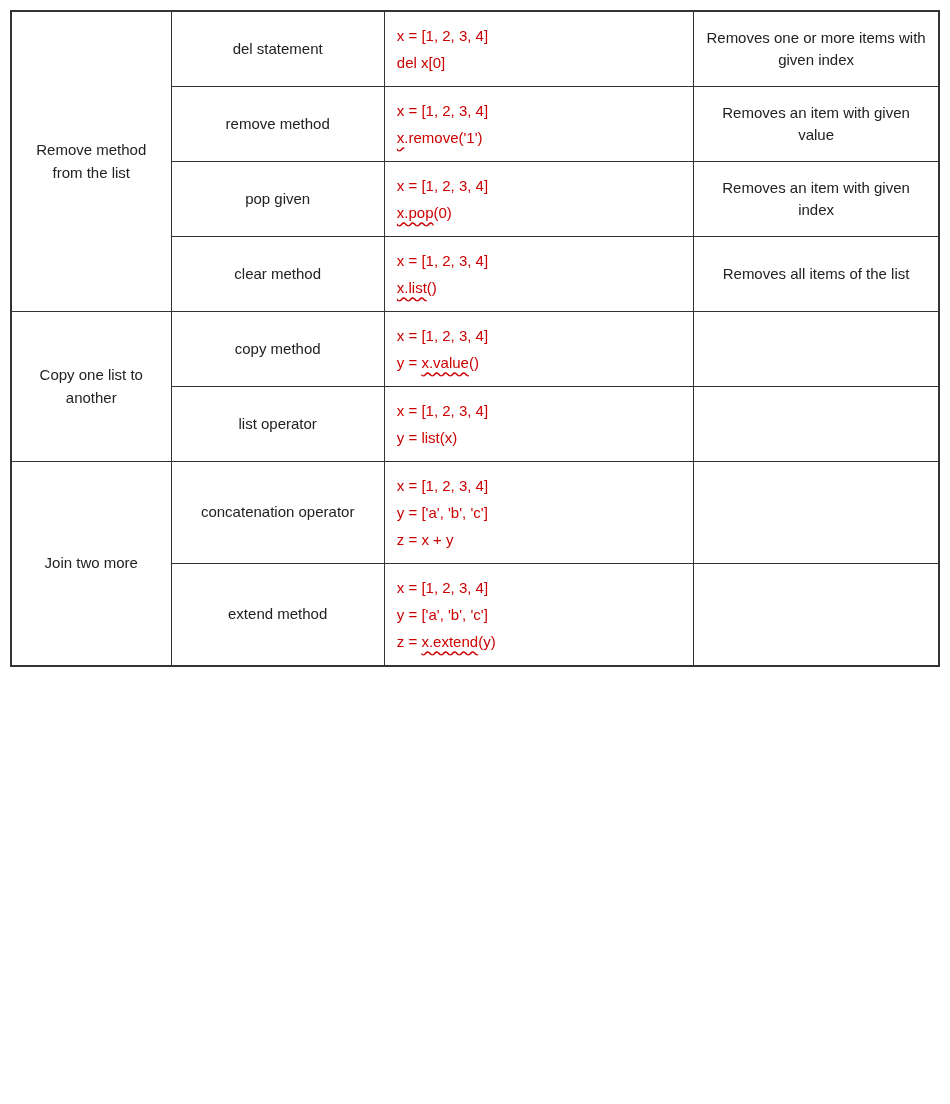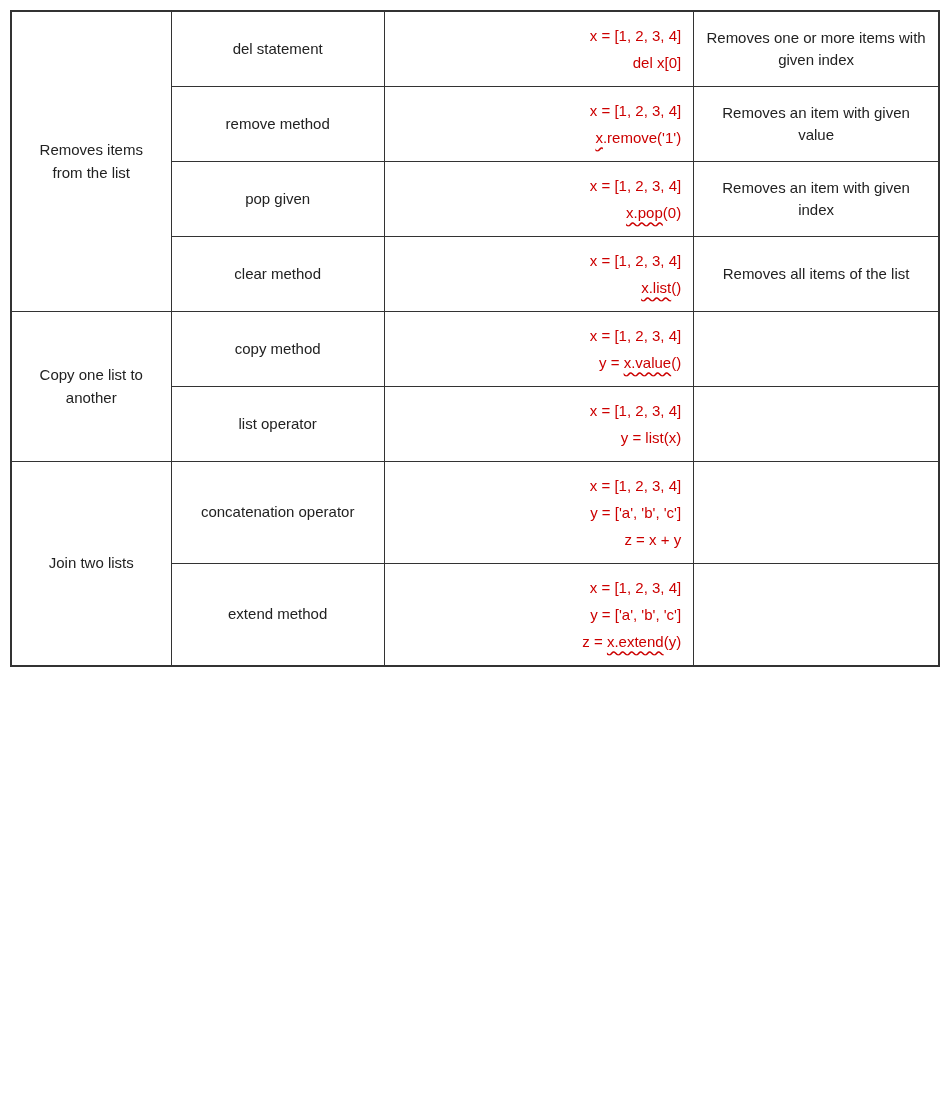--- a/index.html
+++ b/index.html
@@ -33,21 +33,21 @@
       line-height: 1.5;
     }
     .col1 {
       width: 150px;
     }
     .col2 {
       width: 200px;
     }
     .col3 {
       width: 290px;
-      text-align: right;
+      text-align: left;
     }
     .col4 {
       width: 230px;
     }
     .code-block {
       color: #cc0000;
       font-family: Arial, sans-serif;
       font-size: 15px;
       line-height: 1.8;
     }
@@ -58,21 +58,21 @@
     }
   </style>
 </head>
 <body>
 
 <div class="table-container">
   <table>
     <tbody>
 
       <tr>
-        <td class="col1" rowspan="4">Removes items from the list</td>
+        <td class="col1" rowspan="4">Remove method from the list</td>
         <td class="col2">del statement</td>
         <td class="col3">
           <div class="code-block">
             <div>x = [1, 2, 3, 4]</div>
             <div></div>
             <div>del x[0]</div>
           </div>
         </td>
         <td class="col4">Removes one or more items with given index</td>
       </tr>
@@ -128,21 +128,21 @@
           <div class="code-block">
             <div>x = [1, 2, 3, 4]</div>
             <div></div>
             <div>y = list(x)</div>
           </div>
         </td>
         <td class="col4"></td>
       </tr>
 
       <tr>
-        <td class="col1" rowspan="2">Join two lists</td>
+        <td class="col1" rowspan="2">Join two more</td>
         <td class="col2">concatenation operator</td>
         <td class="col3">
           <div class="code-block">
             <div>x = [1, 2, 3, 4]</div>
             <div></div>
             <div>y = ['a', 'b', 'c']</div>
             <div></div>
             <div>z = x + y</div>
           </div>
         </td>

